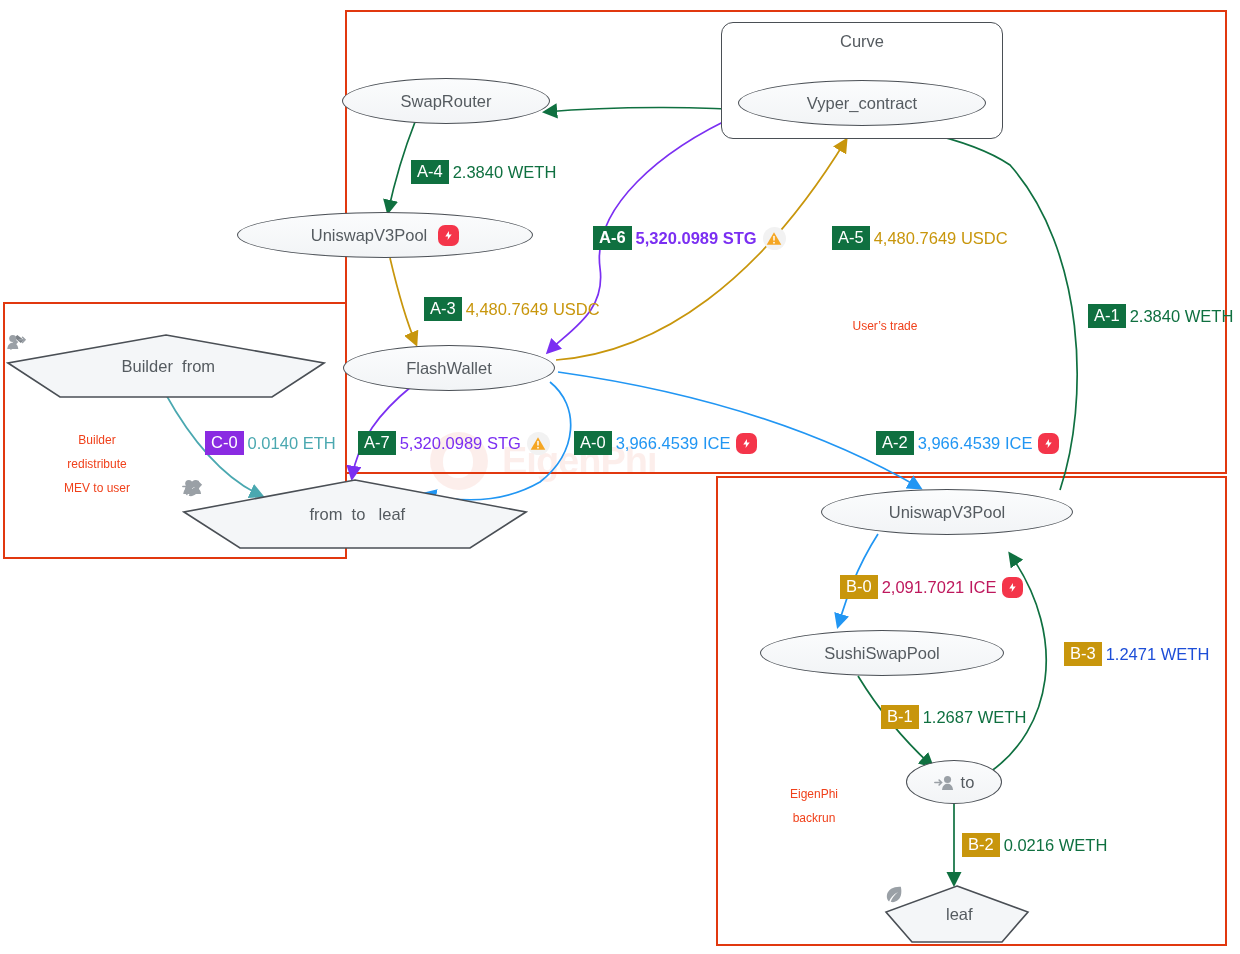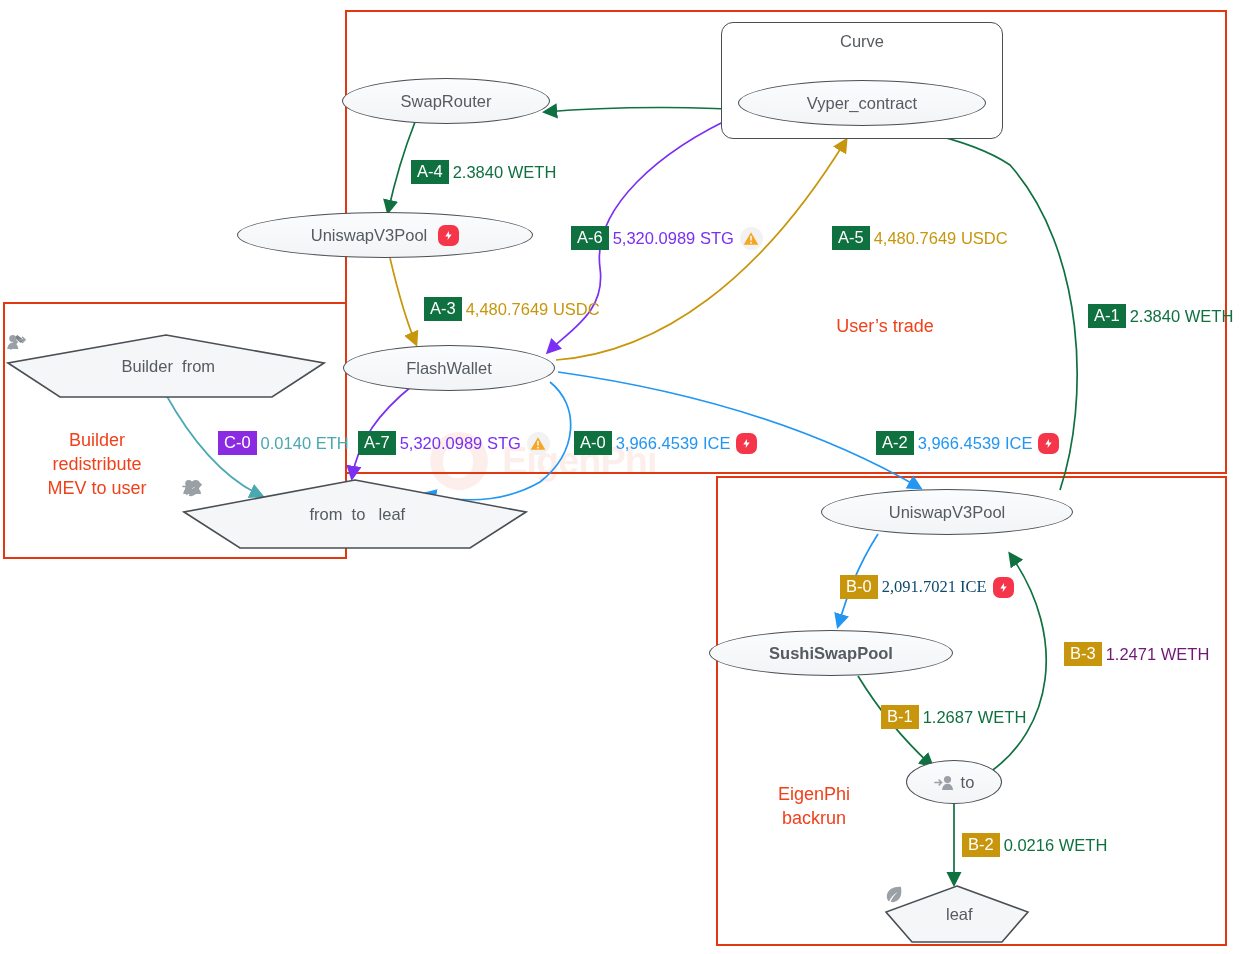--- a/index.html
+++ b/index.html
@@ -41,21 +41,21 @@
 
   
   .region {
     position:absolute;
     border:2px solid #e1380f;
     background:transparent;
   }
   .region-label {
     position:absolute;
     color:#f0411b;
-    font-size:18px;
+    font-size:12px;
     line-height:24px;
     text-align:center;
     white-space:pre-line;
     font-family:"Liberation Sans", sans-serif;
   }
 
   
   .node {
     position:absolute;
     display:flex; align-items:center; justify-content:center;
@@ -228,21 +228,21 @@
           <span>FlashWallet</span>
         </span>
     </div>
 
     <div class="node ellipse" style="left:821px;top:489px;width:252px;height:46px;">
       <span class="lbl">
           <span>UniswapV3Pool</span>
         </span>
     </div>
 
-    <div class="node ellipse" style="left:709px;top:630px;width:244px;height:46px;font-weight:bold;">
+    <div class="node ellipse" style="left:760px;top:630px;width:244px;height:46px;">
       <span class="lbl">
           <span>SushiSwapPool</span>
         </span>
     </div>
 
     <div class="node ellipse" style="left:906px;top:760px;width:96px;height:44px;">
       <span class="lbl">
         <span class="ico">
           <svg width="22" height="17" viewBox="0 0 26 20">
             <path d="M1 10 H8 M6 7 L9 10 L6 13" stroke="#9aa0a6" stroke-width="1.8" fill="none" stroke-linecap="round"></path>
@@ -336,21 +336,21 @@
     </span>
   </div>
 
   <div class="edge-label" style="left:424px;top:289px;margin-top:8px;">
     <span class="tag green">A-3</span>
     <span class="val" style="color:#c8960c;">
       <span>4,480.7649</span> <span>USDC</span>
     </span>
   </div>
 
-  <div class="edge-label" style="left:571px;top:226px;">
+  <div class="edge-label" style="left:593px;top:226px;font-weight:bold;">
     <span class="tag green">A-6</span>
     <span class="val" style="color:#7b2ff2;">
       <span>5,320.0989</span> <span>STG</span>
     </span>
     <span class="tok warn">
       <svg viewBox="0 0 24 22">
           <path d="M12 1.8 L23 20.5 H1 Z" fill="#f5a623"></path>
           <rect x="10.9" y="7" width="2.2" height="7.4" rx="1.1" fill="#ffffff"></rect>
           <circle cx="12" cy="17.2" r="1.3" fill="#ffffff"></circle>
         </svg>
@@ -364,21 +364,21 @@
     </span>
   </div>
 
   <div class="edge-label" style="left:1080px;top:304px;padding-left:8px;">
     <span class="tag green">A-1</span>
     <span class="val" style="color:#0f7040;">
       <span>2.3840</span> <span>WETH</span>
     </span>
   </div>
 
-  <div class="edge-label" style="left:205px;top:431px;margin-left:13px;">
+  <div class="edge-label" style="left:205px;top:431px;">
     <span class="tag purple">C-0</span>
     <span class="val" style="color:#4aa8b0;">
       <span>0.0140</span> <span>ETH</span>
     </span>
   </div>
 
   <div class="edge-label" style="left:358px;top:431px;">
     <span class="tag green">A-7</span>
     <span class="val" style="color:#7b2ff2;">
       <span>5,320.0989</span> <span>STG</span>
@@ -411,33 +411,33 @@
     </span>
     <span class="tok bolt">
       <svg viewBox="0 0 24 24">
           <path d="M13 2 L5 14 H11 L10 22 L19 10 H13 Z" fill="#ffffff"></path>
         </svg>
     </span>
   </div>
 
   <div class="edge-label" style="left:840px;top:575px;">
     <span class="tag gold">B-0</span>
-    <span class="val" style="color:#0c4a6e;font-family:Liberation Serif, serif;">
+    <span class="val" style="color:#be185d;">
       <span>2,091.7021</span> <span>ICE</span>
     </span>
     <span class="tok bolt">
       <svg viewBox="0 0 24 24">
           <path d="M13 2 L5 14 H11 L10 22 L19 10 H13 Z" fill="#ffffff"></path>
         </svg>
     </span>
   </div>
 
   <div class="edge-label" style="left:1064px;top:642px;">
     <span class="tag gold">B-3</span>
-    <span class="val" style="color:#701a75;">
+    <span class="val" style="color:#1d4ed8;">
       <span>1.2471</span> <span>WETH</span>
     </span>
   </div>
 
   <div class="edge-label" style="left:881px;top:705px;">
     <span class="tag gold">B-1</span>
     <span class="val" style="color:#0f7040;">
       <span>1.2687</span> <span>WETH</span>
     </span>
   </div>

